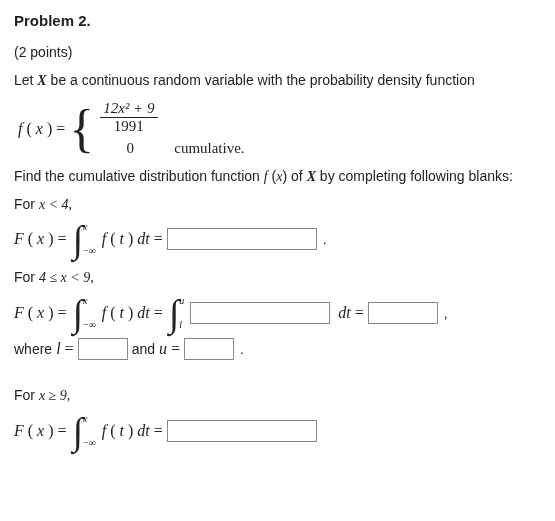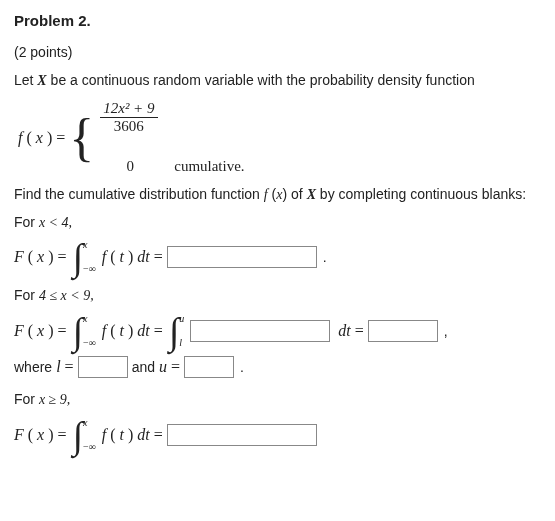--- a/index.html
+++ b/index.html
@@ -43,21 +43,21 @@
   .frac .den { padding: 0 3px; }
   .brace {
     font-family: "Times New Roman", serif;
     font-size: 52px;
     line-height: 52px;
     margin: 0 2px 0 0;
   }
   .piece {
     display: inline-flex;
     flex-direction: column;
-    gap: 24px;
+    gap: 6px;
   }
   .piece-row {
     display: flex;
     align-items: center;
     gap: 14px;
   }
   .cond { font-family: "Times New Roman", serif; font-size: 15px; }
   .intwrap {
     display: inline-flex;
     align-items: center;
@@ -108,32 +108,32 @@
   <span class="ital serif" style="font-size:16px;">f</span>
   <span class="serif" style="font-size:16px;">(</span>
     <span class="ital serif" style="font-size:16px;">x</span>
     <span class="serif" style="font-size:16px;">)</span>
   <span class="serif" style="font-size:16px;"> = </span>
   <span class="brace">{</span>
   <span class="piece">
     <span class="piece-row">
       <span class="frac">
         <span class="num ital">12x² + 9</span>
-        <span class="den">3606</span>
+        <span class="den">1991</span>
       </span>
     </span>
     <span class="piece-row">
       <span class="serif" style="font-size:15px; width:60px; text-align:center;">0</span>
       <span class="cond">cumulative.</span>
     </span>
   </span>
 </div>
 
 <div class="para">
-  <span>Find the cumulative distribution function </span><span class="ital serif">f</span> (<span class="ital serif">x</span>)<span> of </span><span class="ital bold serif">X</span><span> by completing continuous blanks:</span>
+  <span>Find the cumulative distribution function </span><span class="ital serif">f</span> (<span class="ital serif">x</span>)<span> of </span><span class="ital bold serif">X</span><span> by completing following blanks:</span>
 </div>
 
 <div class="para">
   <span>For </span><span class="ital serif">x &lt; 4,</span>
 </div>
 
 <div class="mathline">
   <span class="ital serif" style="font-size:16px;">F</span>
   <span class="serif" style="font-size:16px;">(</span>
     <span class="ital serif" style="font-size:16px;">x</span>
@@ -198,21 +198,21 @@
   <span class="ital serif" style="font-size:16px;">l</span>
   <span class="serif" style="font-size:16px;"> = </span>
   <input class="blank w-xs" style="">
   <span> and </span>
   <span class="ital serif" style="font-size:16px;">u</span>
   <span class="serif" style="font-size:16px;"> = </span>
   <input class="blank w-xs" style="">
   <span class="period">.</span>
 </div>
 
-<div class="para" style="margin-top:12px;">
+<div class="para" style="margin-top:26px;">
   <span>For </span><span class="ital serif">x ≥ 9,</span>
 </div>
 
 <div class="mathline">
   <span class="ital serif" style="font-size:16px;">F</span>
   <span class="serif" style="font-size:16px;">(</span>
     <span class="ital serif" style="font-size:16px;">x</span>
     <span class="serif" style="font-size:16px;">)</span>
   <span class="serif" style="font-size:16px;"> = </span>
   <span class="intwrap">

